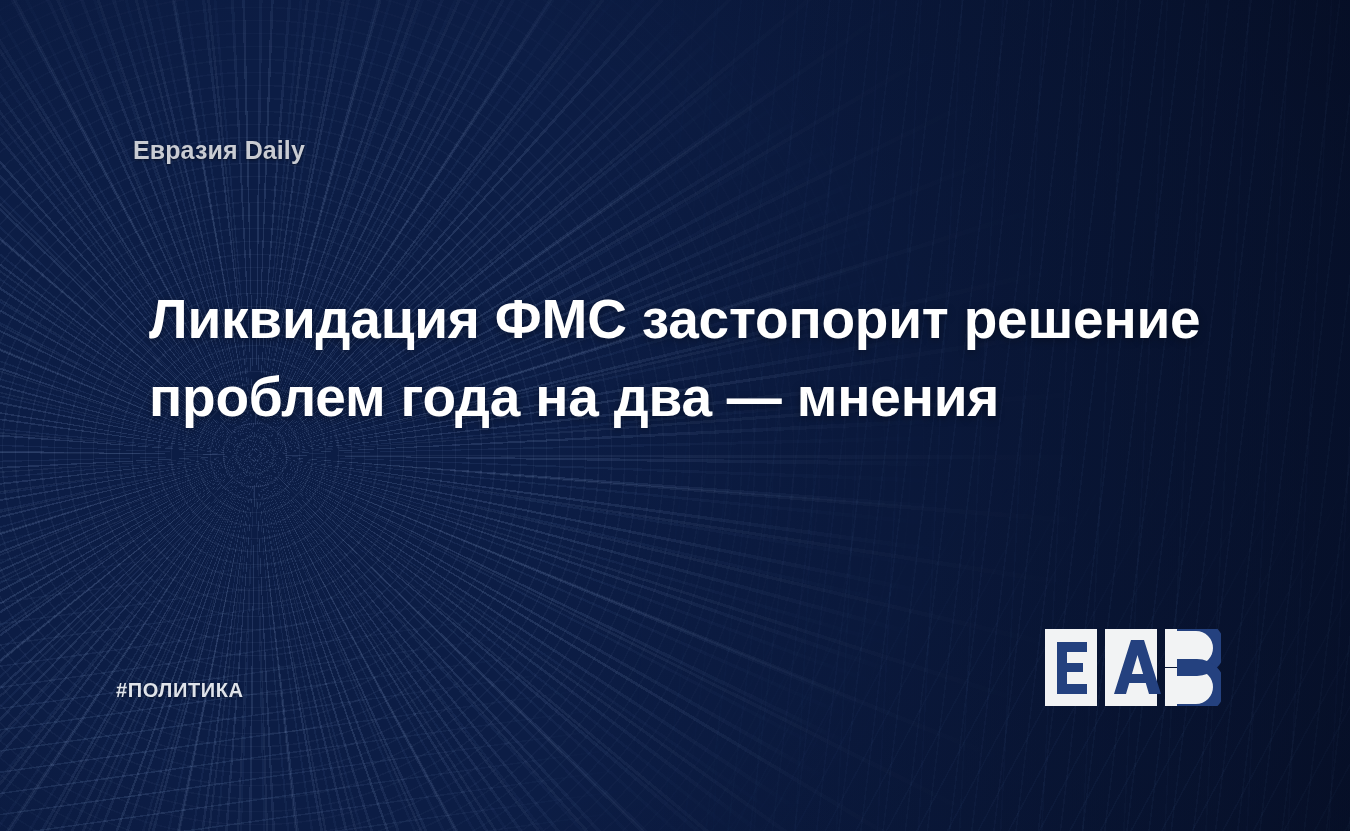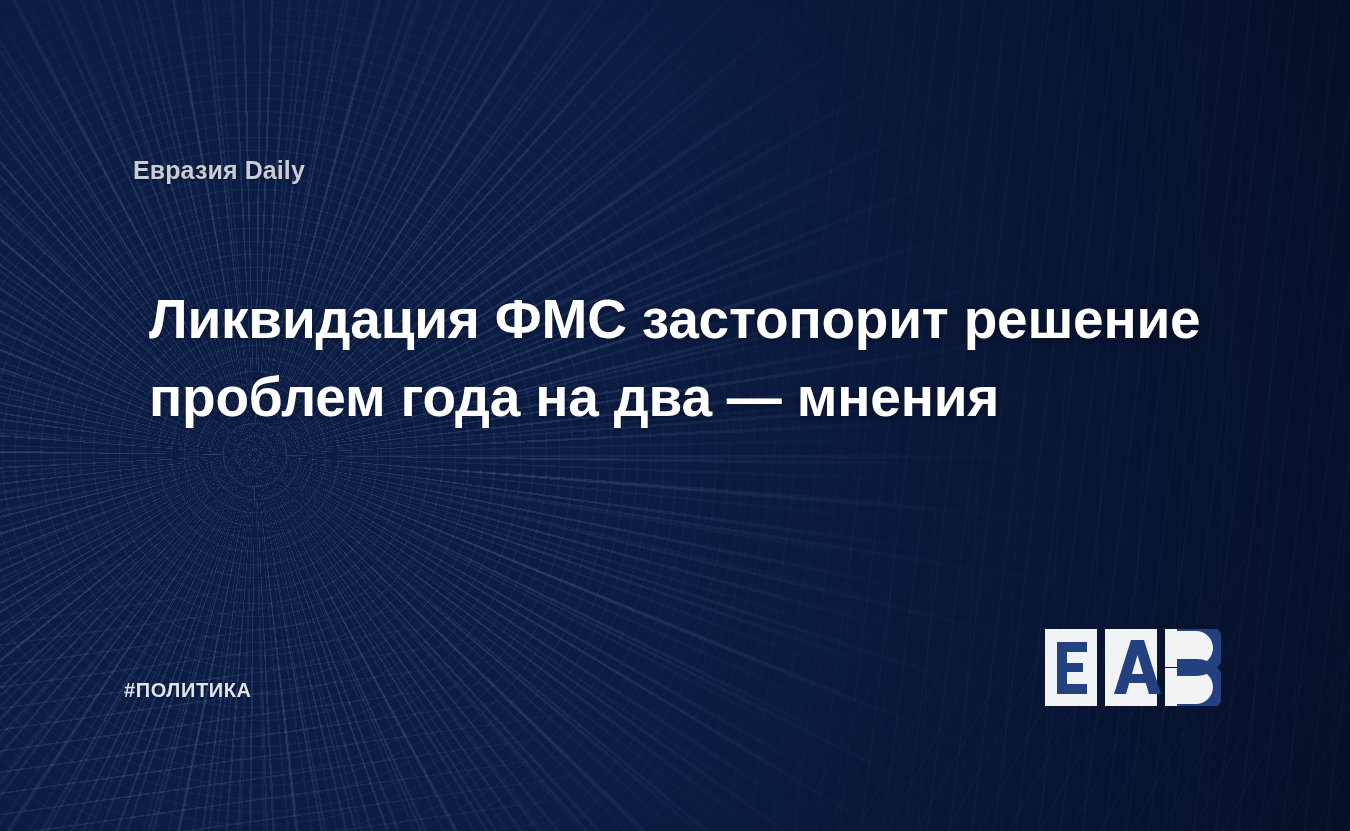--- a/index.html
+++ b/index.html
@@ -146,40 +146,39 @@
   #brand {
     position: absolute;
     left: 133px;
     top: 136px;
     font-size: 25px;
     font-weight: bold;
     letter-spacing: 0.1px;
     color: #c9ccd3;
     text-shadow: 0 1px 3px rgba(0,0,0,0.45);
     white-space: nowrap;
-    margin-top: 20px;
   }
 
   #headline {
     position: absolute;
     left: 133px;
     top: 264px;
     width: 1070px;
     margin: 16px;
     font-size: 55px;
     font-weight: bold;
     line-height: 78px;
     letter-spacing: -0.2px;
     color: #ffffff;
     text-shadow: 0 2px 8px rgba(0,0,0,0.35);
   }
 
   #category {
     position: absolute;
-    left: 124px;
+    left: 116px;
     top: 679px;
     font-size: 20px;
     font-weight: bold;
     letter-spacing: 0.6px;
     color: #dfe3ea;
     text-shadow: 0 1px 3px rgba(0,0,0,0.40);
     white-space: nowrap;
   }
 
   

